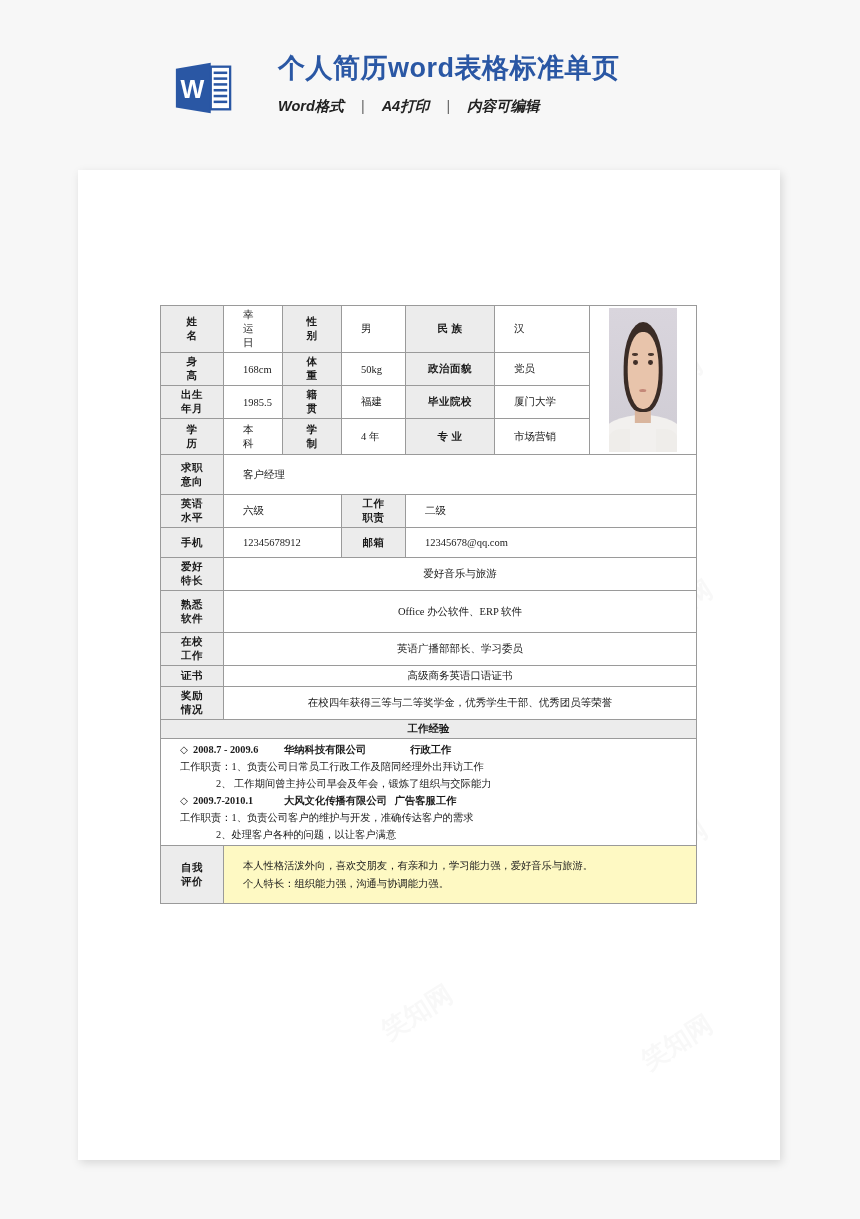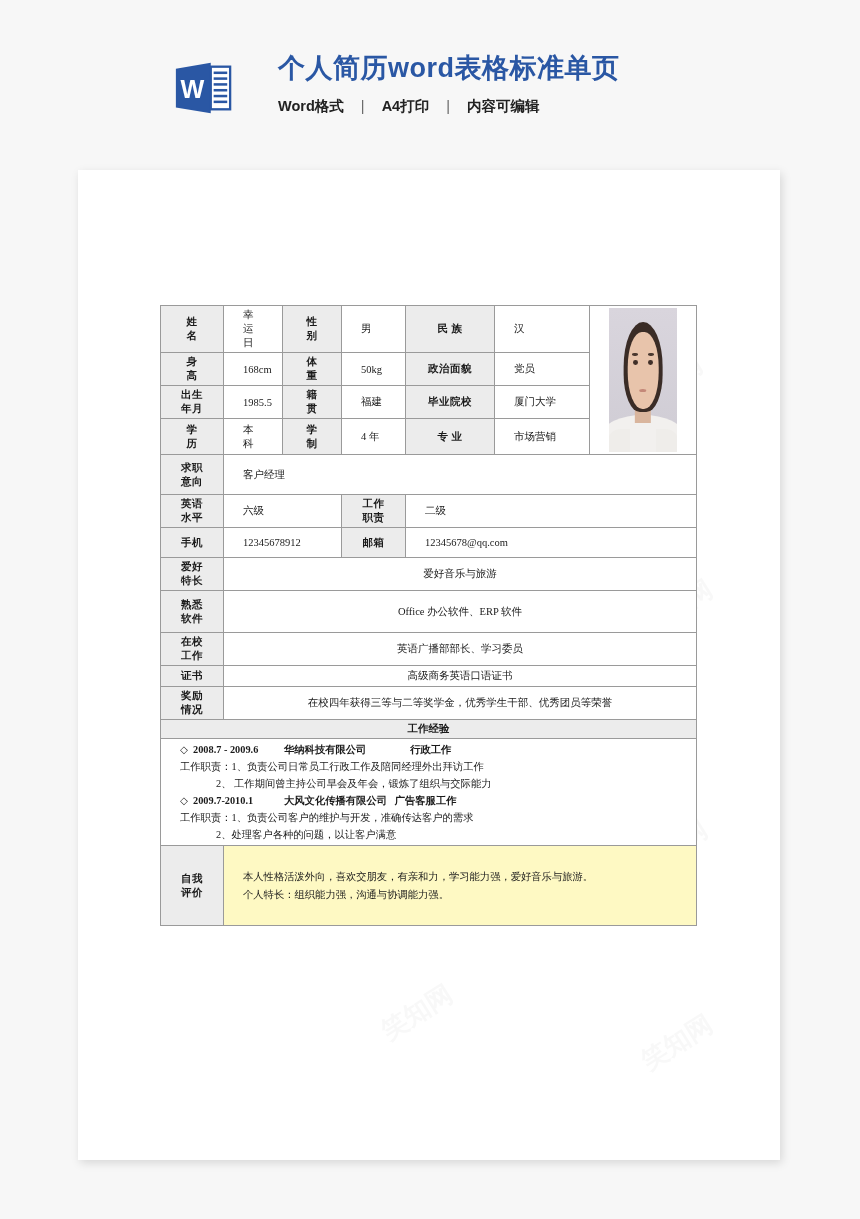--- a/index.html
+++ b/index.html
@@ -35,20 +35,21 @@
     letter-spacing: 0.5px;
     line-height: 36px;
     white-space: nowrap;
   }
   .banner-sub {
     margin-top: 11px;
     font-size: 14.5px;
     font-weight: bold;
     color: #222;
     white-space: nowrap;
+    font-style: italic;
   }
   .banner-sub .sep {
     color: #666;
     font-weight: normal;
     padding: 0 13px;
   }
 
   
   .paper {
     position: absolute;
@@ -363,21 +364,21 @@
           <div class="work-line head">◇  2008.7 - 2009.6          华纳科技有限公司                 行政工作</div>
           <div class="work-line">工作职责：1、负责公司日常员工行政工作及陪同经理外出拜访工作</div>
           <div class="work-line">              2、 工作期间曾主持公司早会及年会，锻炼了组织与交际能力</div>
           <div class="work-line head">◇  2009.7-2010.1            大风文化传播有限公司   广告客服工作</div>
           <div class="work-line">工作职责：1、负责公司客户的维护与开发，准确传达客户的需求</div>
           <div class="work-line">              2、处理客户各种的问题，以让客户满意</div>
         </td>
       </tr>
 
       <tr>
-        <td class="lbl" style="height:80px">自我评价</td>
+        <td class="lbl" style="height:58px">自我评价</td>
         <td class="selfeval-cell" colspan="6">
           <div class="selfeval-line">本人性格活泼外向，喜欢交朋友，有亲和力，学习能力强，爱好音乐与旅游。</div>
           <div class="selfeval-line">个人特长：组织能力强，沟通与协调能力强。</div>
         </td>
       </tr>
 
     </tbody>
   </table>
 </div>
 

